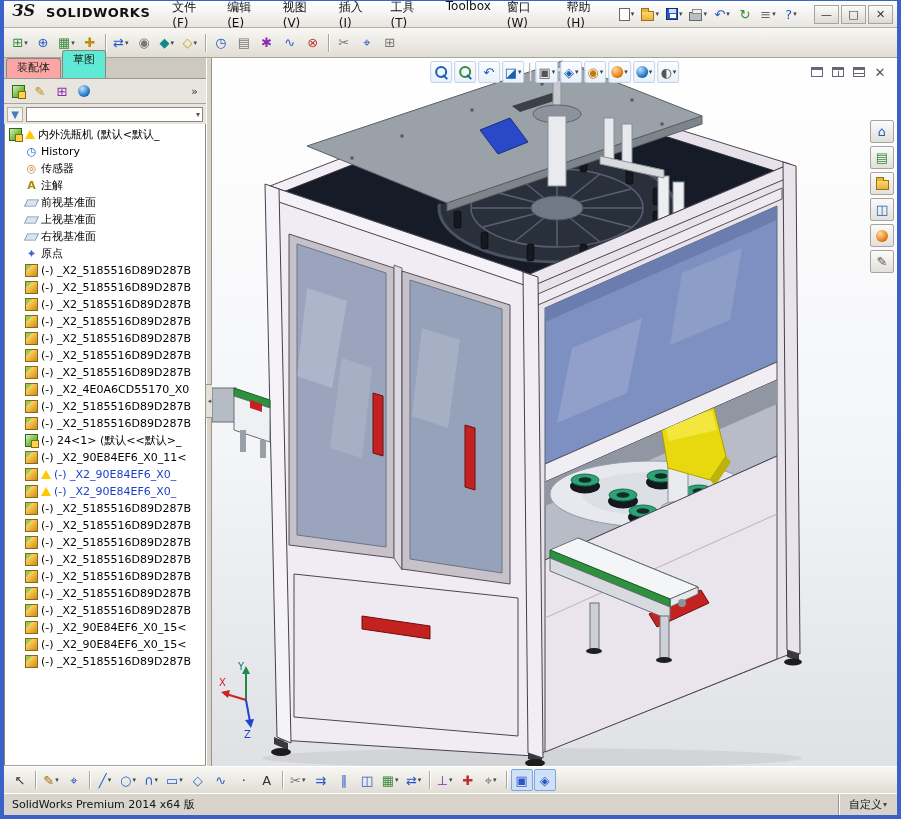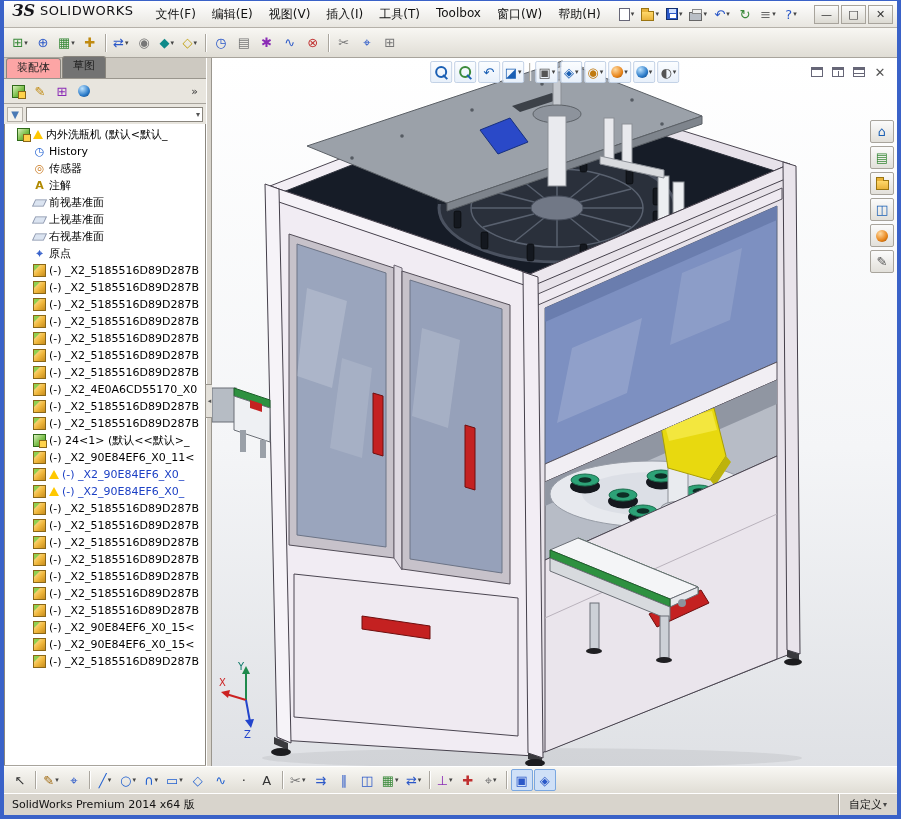--- a/index.html
+++ b/index.html
@@ -4,23 +4,23 @@
 <style>
   * { box-sizing: border-box; margin: 0; padding: 0; }
   html,body { width:901px; height:819px; overflow:hidden; font-family:"DejaVu Sans", sans-serif; }
   .window { width:901px; height:819px; display:flex; flex-direction:column;
     border-left:4px solid #3a62c8; border-right:4px solid #3a62c8;
     border-bottom:4px solid #3a62c8; border-top:1px solid #3a62c8; background:#d8d4cc; }
 
   
   .title { height:27px; flex:none; display:flex; align-items:center;
     background:linear-gradient(#ffffff,#e8e6e0); border-bottom:1px solid #b5b1a9; padding:0 4px; }
-  .logo { display:flex; align-items:center; gap:5px; margin:0 14px 8px 4px; }
+  .logo { display:flex; align-items:flex-end; gap:11px; margin:0 14px 8px 4px; }
   .logo-mark { font:italic bold 16px "DejaVu Serif", serif; color:#15151a; }
-  .logo-text { font-weight:normal; font-size:13px; letter-spacing:.5px; color:#101015; }
+  .logo-text { font-weight:bold; font-size:13px; letter-spacing:.5px; color:#101015; }
   .menu { display:flex; }
   .menu-item { padding:4px 8px; font-size:12px; color:#111; }
   .quick { display:flex; align-items:center; margin-left:auto; gap:1px; }
   .winctl { display:flex; margin-left:10px; }
   .winbtn { width:25px; height:19px; display:flex; align-items:center; justify-content:center;
     font-size:11px; color:#333; border:1px solid #a8a49c; background:linear-gradient(#fcfcfc,#dcdad2); margin-left:2px; }
 
   
   .toolbar { height:30px; flex:none; display:flex; align-items:center; gap:1px; padding:0 5px;
     background:linear-gradient(#f8f7f3,#e0ddd5); border-bottom:1px solid #a8a49c; }
@@ -51,33 +51,33 @@
   .wic::before { content:''; position:absolute; left:0; top:0; right:0; height:2px; background:#667; }
   .wic-split::after { content:''; position:absolute; left:5px; top:3px; bottom:0; width:1px; background:#667; }
   .wic-tile::after { content:''; position:absolute; left:0; right:0; top:5px; height:1px; background:#667; }
 
   
   .content { flex:1; display:flex; min-height:0; }
 
   
   .panel { width:202px; flex:none; display:flex; flex-direction:column; background:#d8d4cc; min-height:0; }
   .tabs { height:21px; flex:none; display:flex; align-items:flex-end; gap:1px; padding-left:2px; background:#cdc9c1; border-bottom:1px solid #9a968e; }
-  .tab { height:22px; padding:1px 10px; font-size:11px; border:1px solid #8a867e; border-bottom:none;
-    border-radius:3px 3px 0 0; background:#737373; color:#222; }
+  .tab { height:28px; padding:1px 10px; font-size:11px; border:1px solid #8a867e; border-bottom:none;
+    border-radius:3px 3px 0 0; background:#5eead4; color:#222; }
   .tab.active { background:#fca5a5; height:20px; }
   .mgr { height:25px; flex:none; display:flex; align-items:center; gap:2px; padding:1px 4px;
     background:#e8e5de; border-bottom:1px solid #a8a49c; }
   .mgr .tbtn { height:20px; min-width:20px; }
   .more { margin-left:auto; font-size:11px; color:#333; padding:0 4px; }
   .filter { height:20px; flex:none; display:flex; align-items:center; gap:3px; padding:1px 3px; background:#e8e5de; }
   .ffunnel { width:16px; height:15px; display:flex; align-items:center; justify-content:center; color:#4a7ab5; font-size:10px; border:1px solid #b3afa7; background:#f4f2ec; }
   .ffield { flex:1; height:15px; background:#fff; border:1px solid #8a867e; display:flex; align-items:center; justify-content:flex-end; }
   .fcaret { font-size:8px; color:#555; padding-right:2px; }
   .tree { flex:1; min-height:0; background:#fff; border:1px solid #8a867e; border-top:none; overflow:hidden; padding-top:2px; }
-  .trow { display:flex; align-items:center; height:17px; padding-left:12px; gap:3px; font-size:11px; white-space:nowrap; color:#000; }
+  .trow { display:flex; align-items:center; height:17px; padding-left:4px; gap:3px; font-size:11px; white-space:nowrap; color:#000; }
   .indent { width:13px; flex:none; }
   .ti { width:13px; height:13px; flex:none; display:flex; align-items:center; justify-content:center; font-size:11px; font-weight:bold; position:relative; }
   .ti-part { background:linear-gradient(135deg,#ffeaa6,#f0b73c 55%,#c68c1d); border:1px solid #8a6718; }
   .ti-part::before { content:''; position:absolute; left:0; top:0; width:0; height:0; border-top:6px solid #8fd050; border-right:6px solid transparent; }
   .ti-asm { background:linear-gradient(135deg,#d8f0bc,#7bbf4a 55%,#4a8f2a); border:1px solid #2f6a1a; }
   .ti-asm::after { content:''; position:absolute; right:-2px; bottom:-2px; width:6px; height:6px; background:#ffd24a; border:1px solid #8a6718; }
   .ti-plane { width:13px; height:8px; border:1px solid #8a93a8; background:rgba(190,205,230,.55); transform:skewX(-25deg) scale(.9); }
   .ti-warn { width:0; height:0; border-left:5px solid transparent; border-right:5px solid transparent; border-bottom:9px solid #ffc800; flex:none; }
   .tlabel.blue { color:#1b3fc4; }
 

